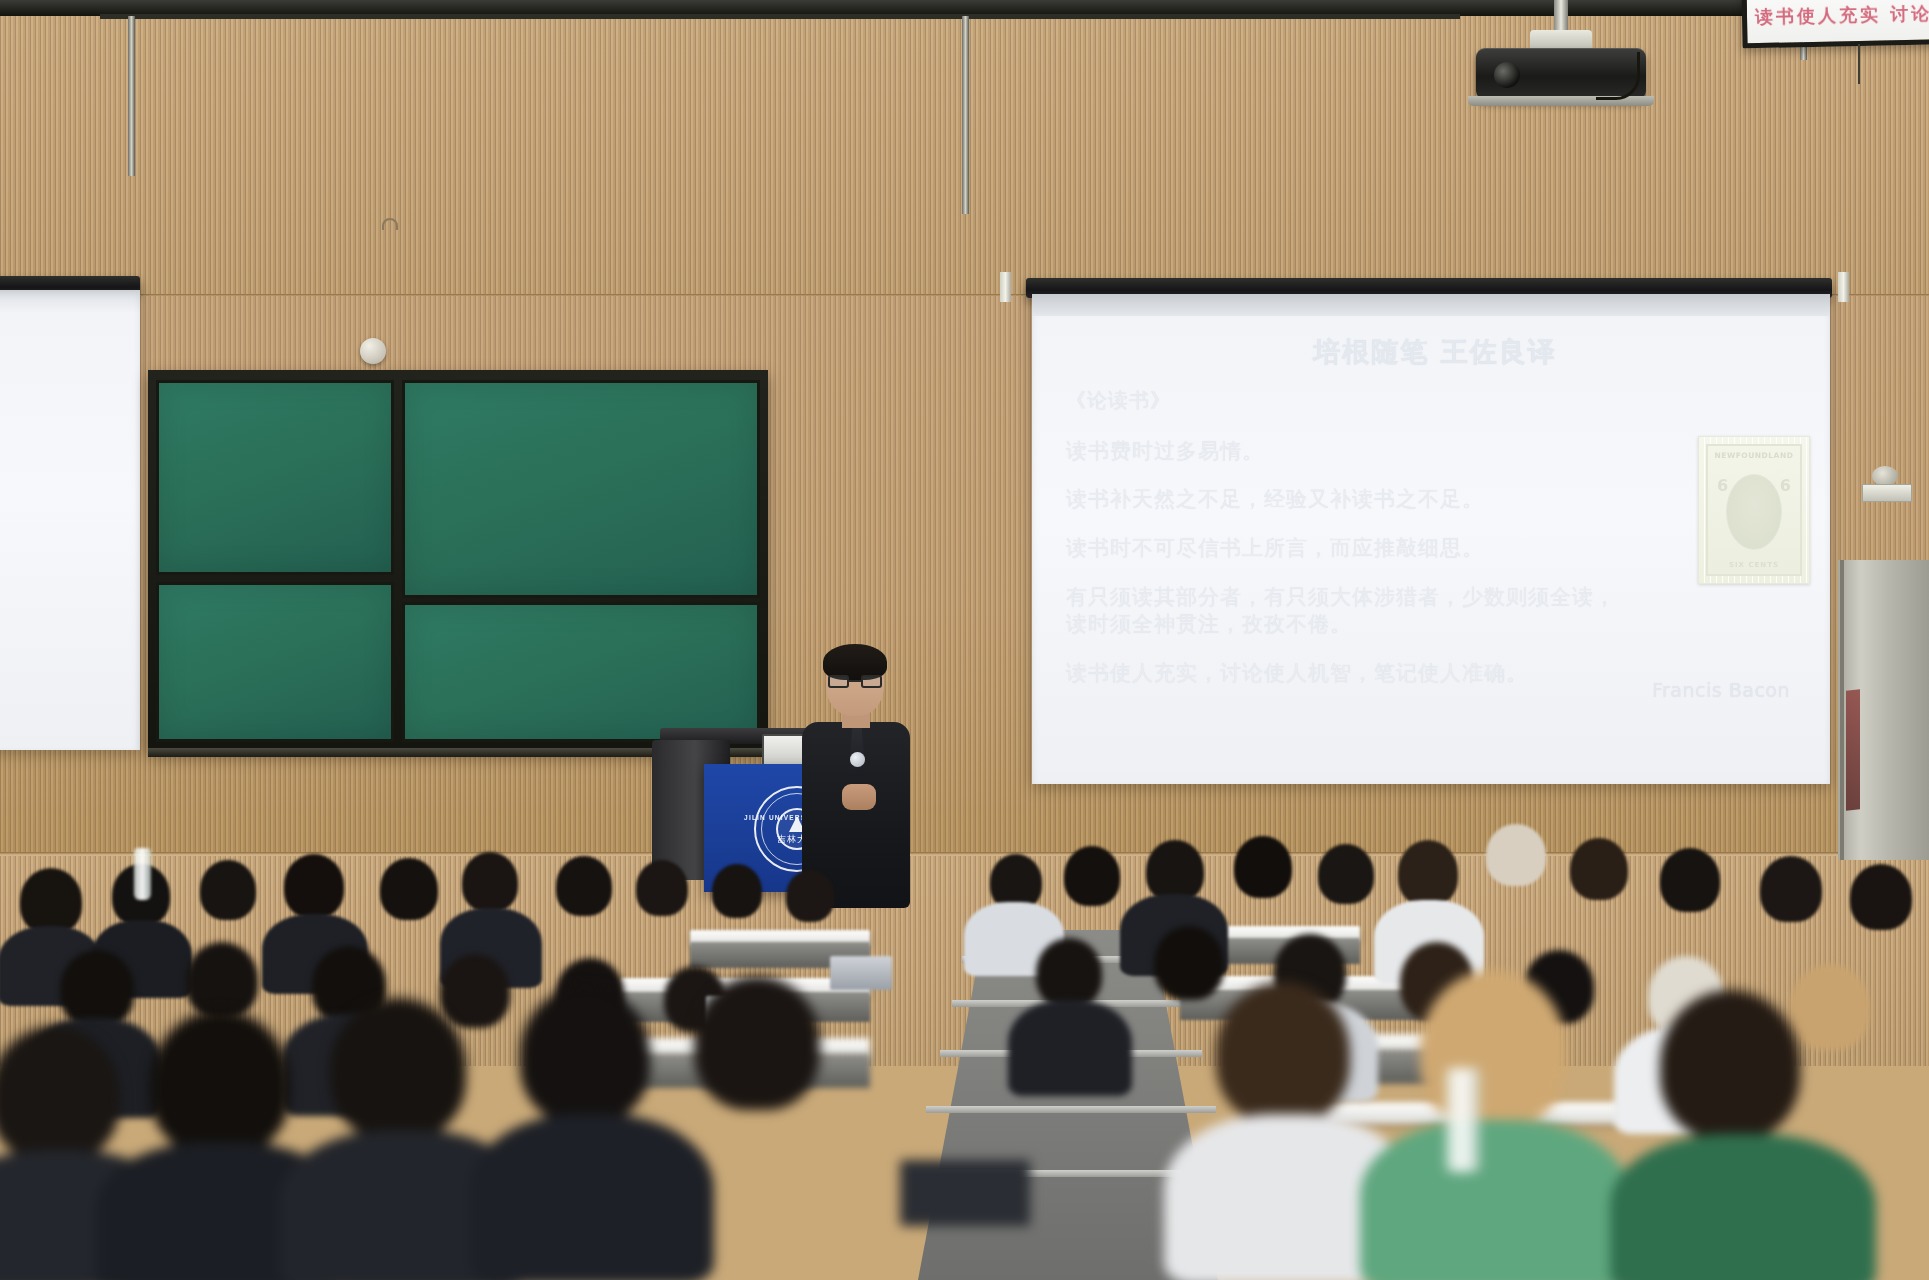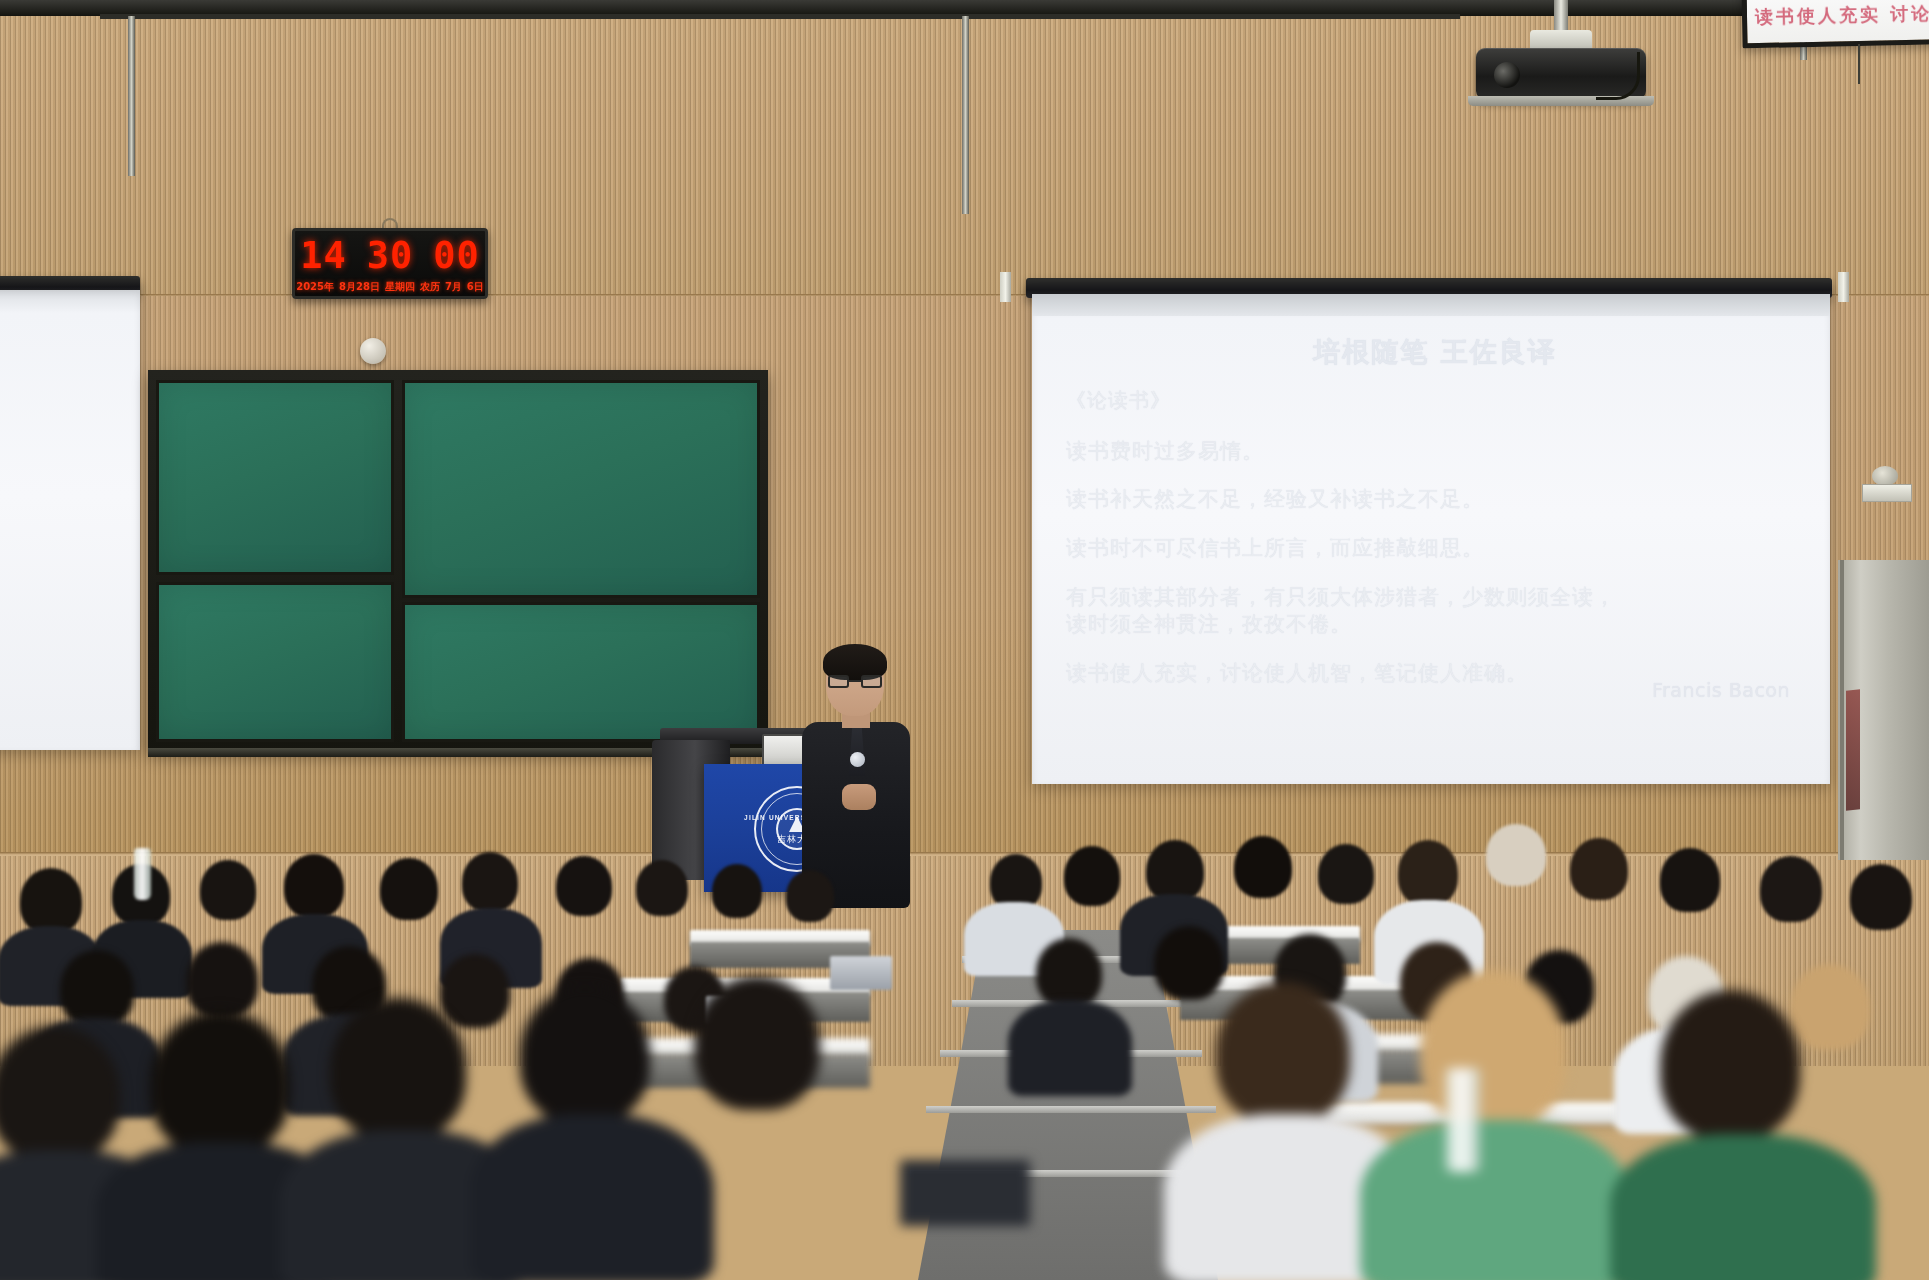--- a/index.html
+++ b/index.html
@@ -455,35 +455,20 @@
   <div class="rail-drop" style="left:1800px;top:16px;height:44px"></div>
 
   <div id="projector-mount"></div>
   <div id="projector-yoke"></div>
   <div id="projector-body"></div>
   <div id="projector-lens"></div>
   <div id="projector-base"></div>
   <div id="projector-cable"></div>
 
   <div id="clock-hook"></div>
-  <div id="clock">
-    <div id="clock-time">
-      <span>14</span>
-      <span>30</span>
-      <span>00</span>
-    </div>
-    <div id="clock-date">
-      <span class="cn">2025年</span>
-      <span class="cn">8月28日</span>
-      <span class="cn">星期四</span>
-      <span class="cn">农历</span>
-      <span class="cn">7月</span>
-      <span class="cn">6日</span>
-    </div>
-  </div>
   <div id="wall-sensor"></div>
 
   <div id="banner-screen">
     <div id="banner-text">读书使人充实  讨论</div>
   </div>
   <div id="banner-drop"></div>
 
   <div class="screen-case" id="screen-left-case"></div>
   <div class="screen-surface" id="screen-left">
     <div id="slide-left">
@@ -505,20 +490,29 @@
   <div class="screen-bracket" style="left:1838px;top:272px;height:30px"></div>
 
   <div class="screen-surface" id="screen-right">
     <div id="screen-right-shade"></div>
 
     <div id="slide">
       <div id="slide-title">培根随笔 王佐良译</div>
 
       <div id="slide-body">
 
+        <div id="slide-stamp">
+          <div class="stamp-inner">
+            <div class="stamp-top">NEWFOUNDLAND</div>
+            <div class="stamp-val l">6</div>
+            <div class="stamp-val r">6</div>
+            <div class="stamp-oval"></div>
+            <div class="stamp-bottom">SIX CENTS</div>
+          </div>
+        </div>
 
         <div class="slide-line heading">《论读书》</div>
         <div class="slide-line">读书费时过多易惰。</div>
         <div class="slide-line">读书补天然之不足，经验又补读书之不足。</div>
         <div class="slide-line">读书时不可尽信书上所言，而应推敲细思。</div>
         <div class="slide-line">有只须读其部分者，有只须大体涉猎者，少数则须全读，读时须全神贯注，孜孜不倦。</div>
         <div class="slide-line">读书使人充实，讨论使人机智，笔记使人准确。</div>
 
         <div id="slide-credit">Francis Bacon</div>
       </div>

